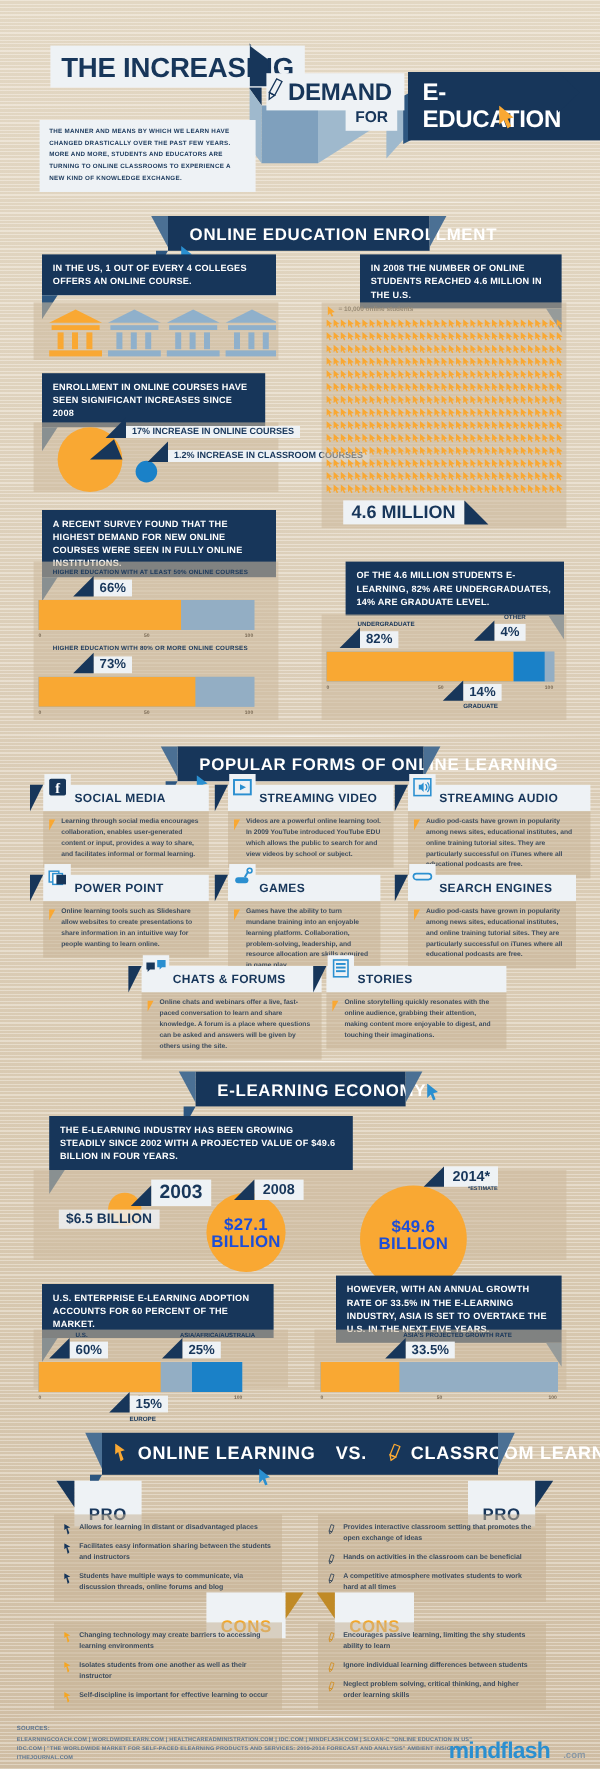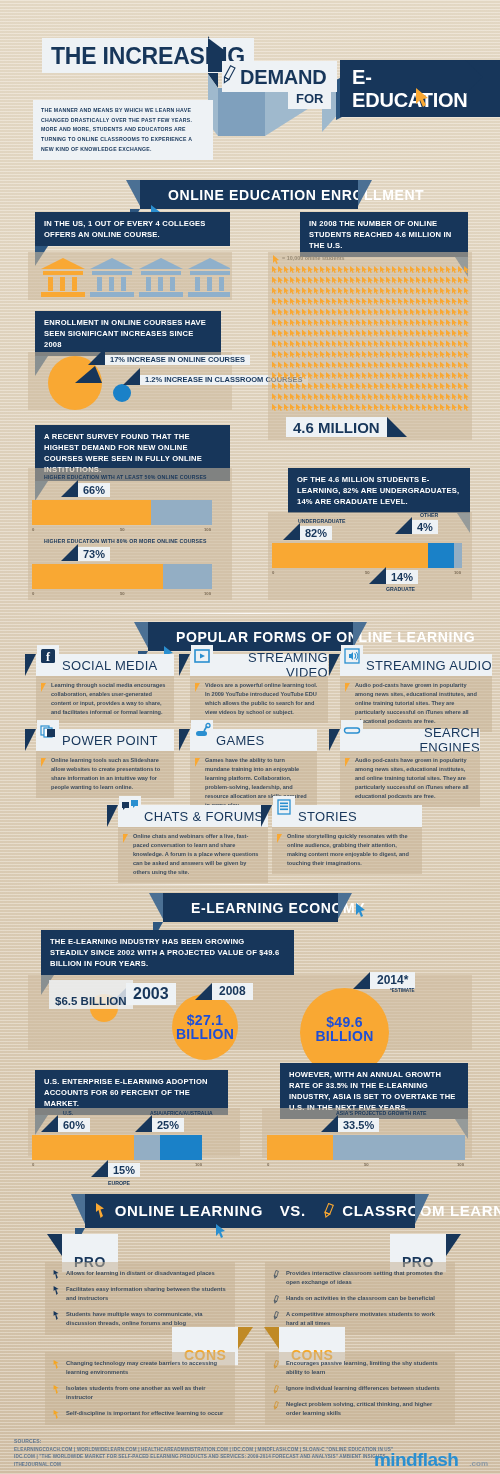--- a/index.html
+++ b/index.html
@@ -13,21 +13,21 @@
         rgba(0,0,0,.015) 1px, rgba(0,0,0,.015) 3px),
       linear-gradient(180deg,#e6dac6 0%,#e3d6c1 18%,#ded0ba 40%,#dccdb5 62%,#d8c8af 82%,#d2c0a6 100%);
     color: #17365a;
   }
   .sheet { position:absolute; inset:0; }
 
   
   .banner{
     position:absolute; background:#17365a; color:#fff;
     font-size:14px; font-weight:bold; letter-spacing:.6px;
-    text-align:center; line-height:1; padding:8px 28px 7px;
+    text-align:center; line-height:1; padding:8px 18px 7px;
     text-transform:uppercase; white-space:nowrap;
   }
   .banner .tail-l{
     position:absolute; left:-14px; top:0; width:0; height:0;
     border-top:0 solid transparent;
     border-right:14px solid #4b7094; border-bottom:26px solid transparent;
   }
   .banner .tail-r{
     position:absolute; right:-14px; top:0; width:0; height:0;
     border-top:0 solid transparent;
@@ -82,21 +82,21 @@
   .topic{ position:absolute; }
   .topic .head{
     position:relative; height:22px; background:#eef2f5;
     display:flex; align-items:center; padding-left:26px;
   }
   .topic .head::before{
     content:""; position:absolute; left:-11px; top:0;
     width:0;height:0; border-left:11px solid #17365a;
     border-bottom:22px solid transparent;
   }
-  .topic .head .ttl{ font-size:13px; font-weight:normal; letter-spacing:.3px;
+  .topic .head .ttl{ font-size:10px; font-weight:bold; letter-spacing:.3px;
     text-transform:uppercase; color:#17365a;text-align:right; }
   .topic .ic{
     position:absolute; left:1px; top:-9px; width:22px; height:22px;
     background:#eef2f5; display:flex; align-items:center; justify-content:center;
   }
   .topic .body{
     background:rgba(198,178,150,.55); padding:5px 7px 6px 15px;
     font-size:5.6px; line-height:1.62; font-weight:bold; color:#3c4c5e;
     position:relative;
   }
@@ -941,21 +941,21 @@
   <div class="callout tl" style="left:41px;top:930px;width:253px">
     <span>THE E-LEARNING INDUSTRY HAS BEEN GROWING STEADILY SINCE 2002 WITH A PROJECTED VALUE OF $49.6 BILLION IN FOUR YEARS.</span>
   </div>
   <div class="tray" style="left:28px;top:975px;width:444px;height:75px"></div>
 
   <div class="circle" style="left:90px;top:994px;width:28px;height:28px"></div>
   <div class="flag" style="left:126px;top:983px;font-size:16px;padding:2px 7px 2px">
     <span class="tri"></span>
     <span>2003</span>
   </div>
-  <div class="flag" style="left:49px;top:980px;font-size:11.5px;padding:15px 6px 1px;background:rgba(238,242,245,.82)">
+  <div class="flag" style="left:49px;top:1008px;font-size:11.5px;padding:2px 6px 1px;background:rgba(238,242,245,.82)">
     <span>$6.5 BILLION</span>
   </div>
 
   <div class="circle" style="left:172px;top:994px;width:66px;height:66px"></div>
   <div class="flag" style="left:212px;top:983px;font-size:12px;padding:2px 7px 1px">
     <span class="tri"></span>
     <span>2008</span>
   </div>
   <div class="cnum" style="left:172px;top:1013px;width:66px;font-size:14px">
     <span>$27.1</span><br>

